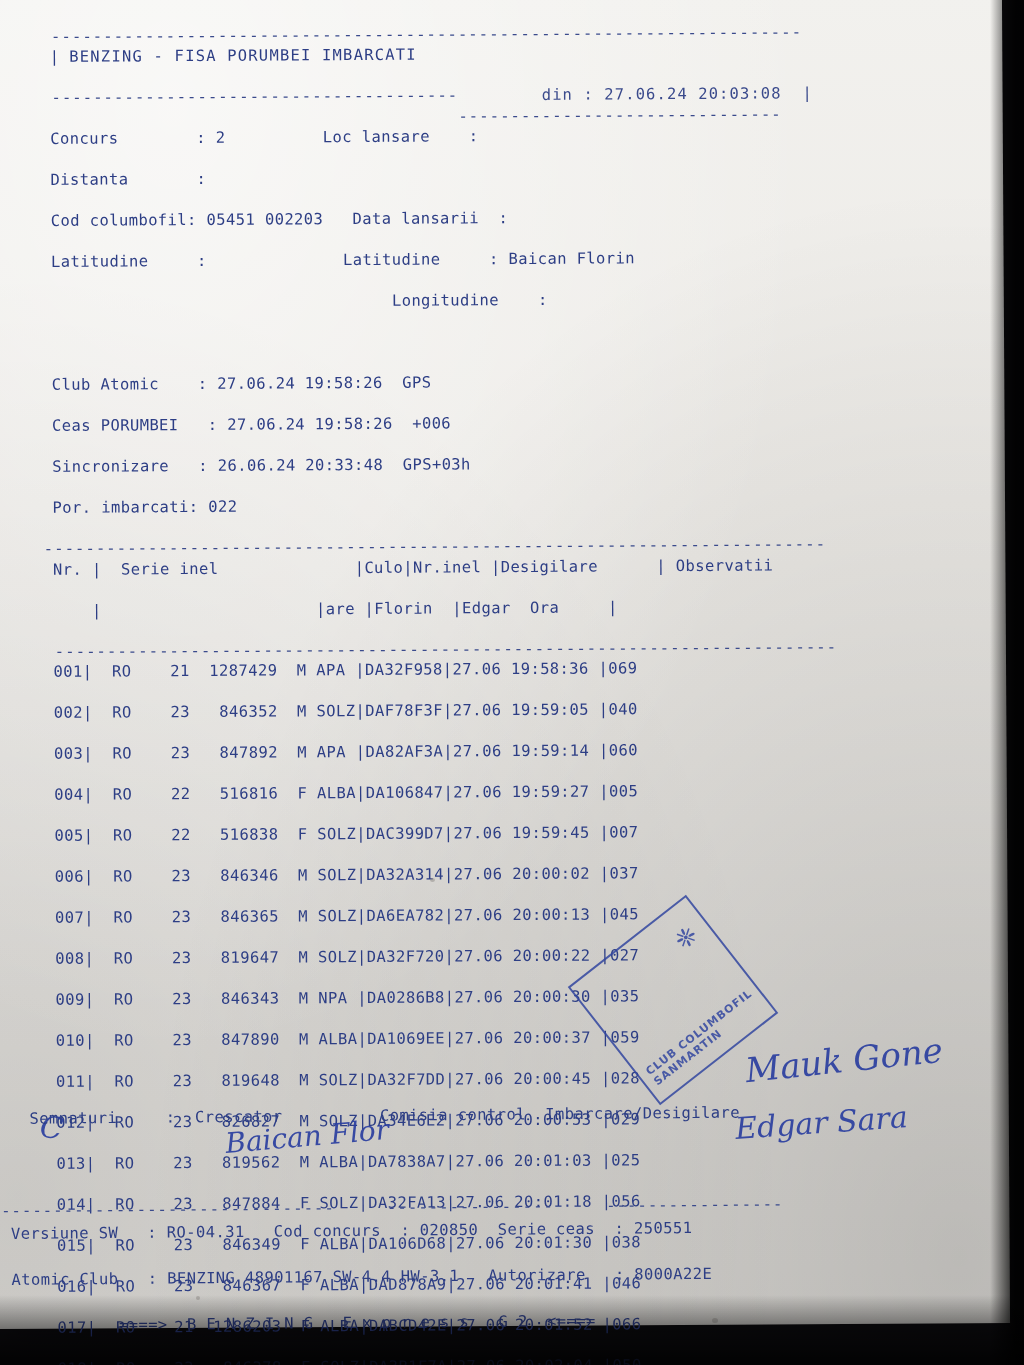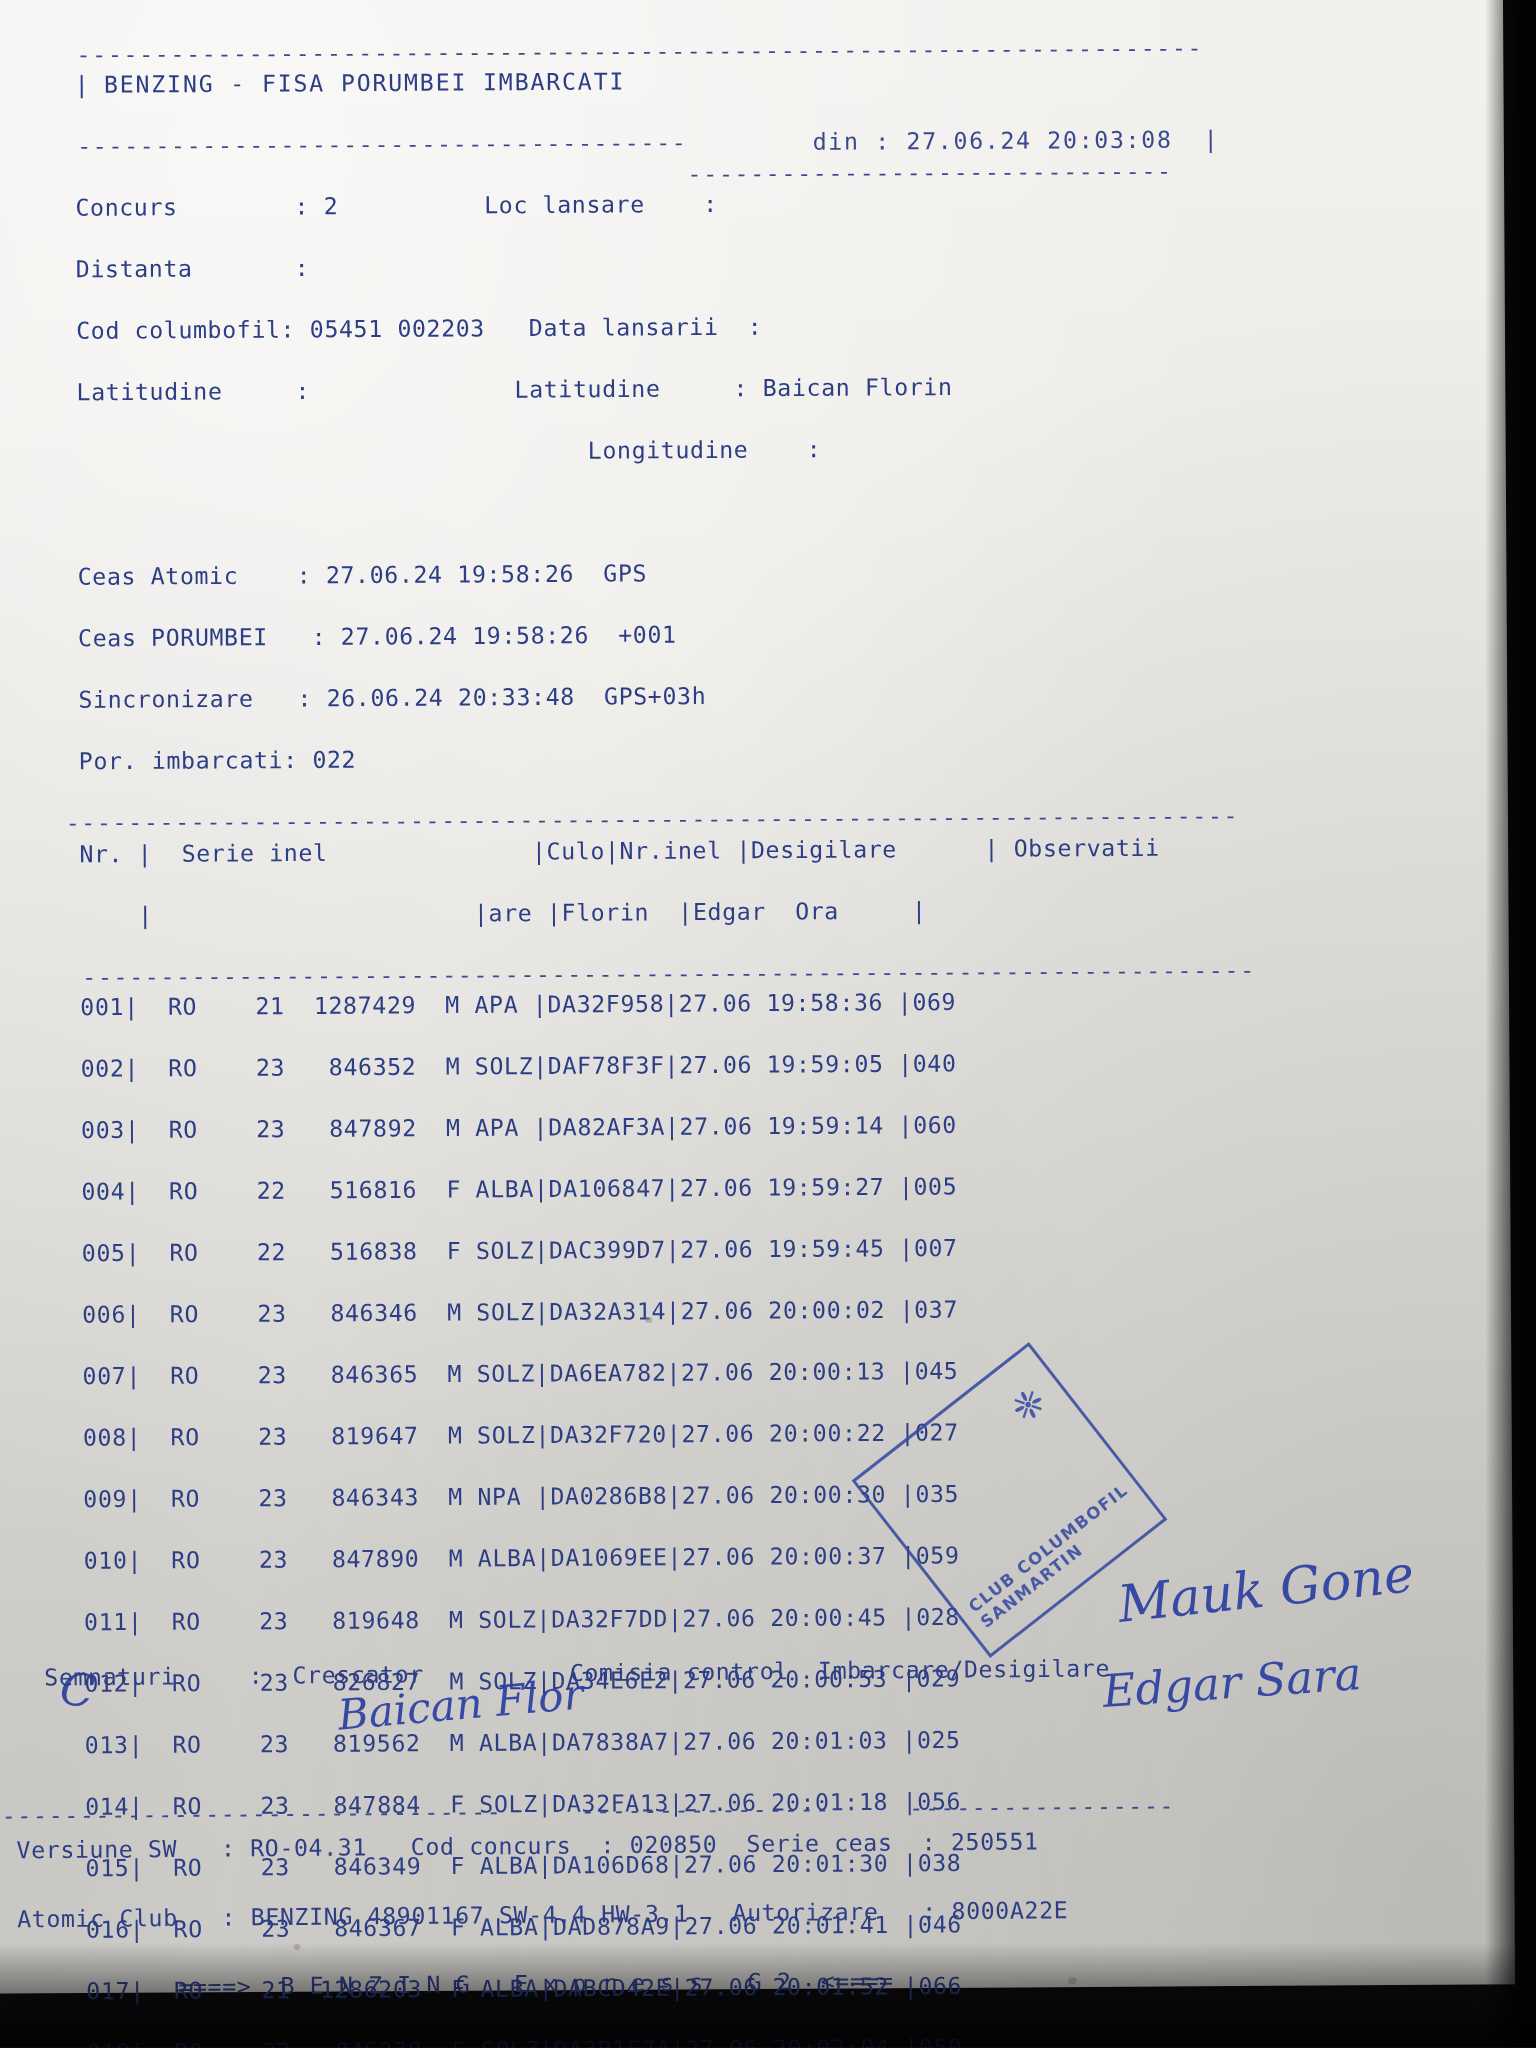--- a/index.html
+++ b/index.html
@@ -142,22 +142,22 @@
 <span class="sep">  ------------------------------------------------------------------------</span>
 <span class="row">  | <span class="hdrline">BENZING - FISA PORUMBEI IMBARCATI</span></span>
 <span class="sep">  ---------------------------------------        <span>din :</span> <span>27.06.24 20:03:08</span>  |</span>
 <span class="sep">                                         -------------------------------</span>
 <span class="row">  <span>Concurs</span>        <span>:</span> <span>2</span>          <span>Loc lansare</span>    <span>:</span> <span></span></span>
 <span class="row">  <span>Distanta</span>       <span>:</span>            <span></span></span>
 <span class="row">  <span>Cod columbofil</span><span>:</span> <span>05451 002203</span>   <span>Data lansarii</span>  <span>:</span> <span></span></span>
 <span class="row">  <span>Latitudine</span>     <span>:</span>              <span>Latitudine</span>     <span>:</span> <span>Baican Florin</span></span>
 <span class="row">                                     <span>Longitudine</span>    <span>:</span> <span></span></span>
 <span class="row"> </span>
-<span class="row">  <span>Ceas Atomic</span>    <span>:</span> <span>27.06.24 19:58:26</span>  <span>GPS</span></span>
-<span class="row">  <span>Ceas PORUMBEI</span>   <span>:</span> <span>27.06.24 19:58:26</span>  <span>+001</span></span>
+<span class="row">  <span>Club Atomic</span>    <span>:</span> <span>27.06.24 19:58:26</span>  <span>GPS</span></span>
+<span class="row">  <span>Ceas PORUMBEI</span>   <span>:</span> <span>27.06.24 19:58:26</span>  <span>+006</span></span>
 <span class="row">  <span>Sincronizare</span>   <span>:</span> <span>26.06.24 20:33:48</span>  <span>GPS+03h</span></span>
 <span class="row">  <span>Por. imbarcati</span><span>:</span> <span>022</span></span>
 <span class="sep"> ---------------------------------------------------------------------------</span>
 <span class="row">  <span>Nr.</span> |  <span>Serie inel</span>              |<span>Culo</span>|<span>Nr.inel</span> |<span>Desigilare</span>      | <span>Observatii</span></span>
 <span class="row">      |                      |<span>are</span> |<span>Florin</span>  |<span>Edgar  Ora</span>     |</span>
 <span class="sep">  ---------------------------------------------------------------------------</span>
 <span class="tbl" id="table-body"><span class="row">  001|  RO    21  1287429  M APA |DA32F958|27.06 19:58:36 |069</span>
 <span class="row">  002|  RO    23   846352  M SOLZ|DAF78F3F|27.06 19:59:05 |040</span>
 <span class="row">  003|  RO    23   847892  M APA |DA82AF3A|27.06 19:59:14 |060</span>
 <span class="row">  004|  RO    22   516816  F ALBA|DA106847|27.06 19:59:27 |005</span>

